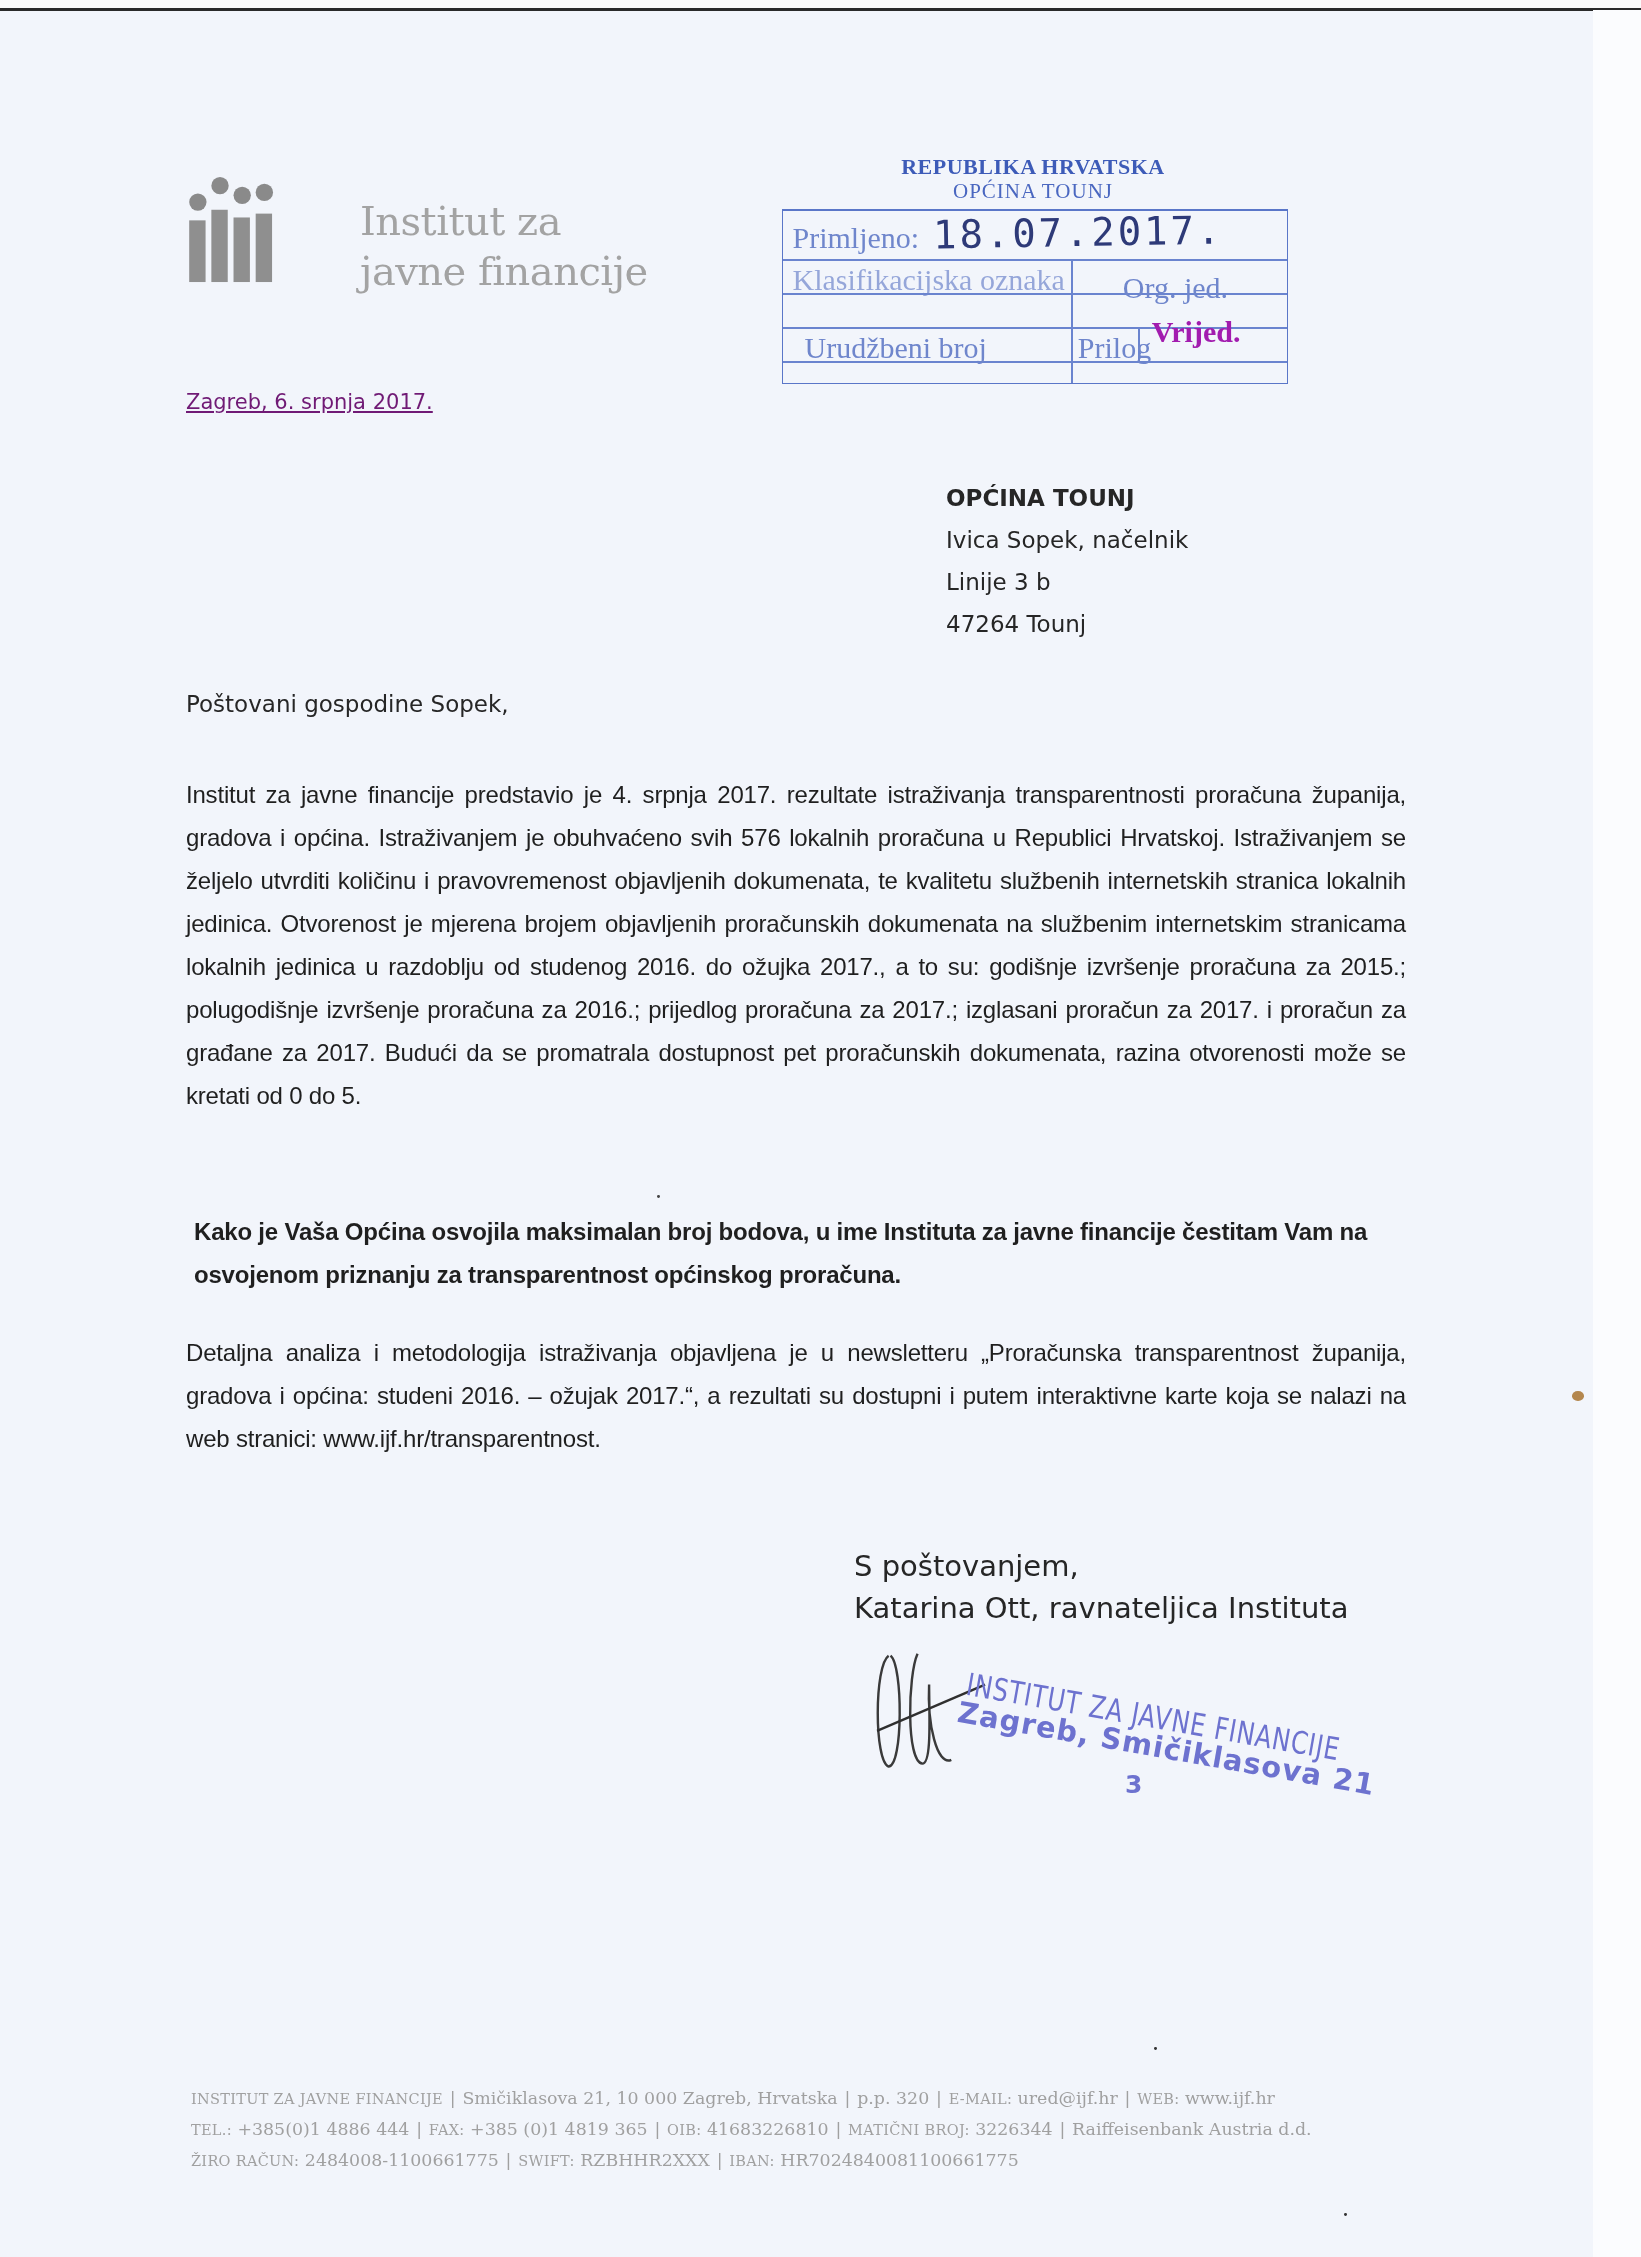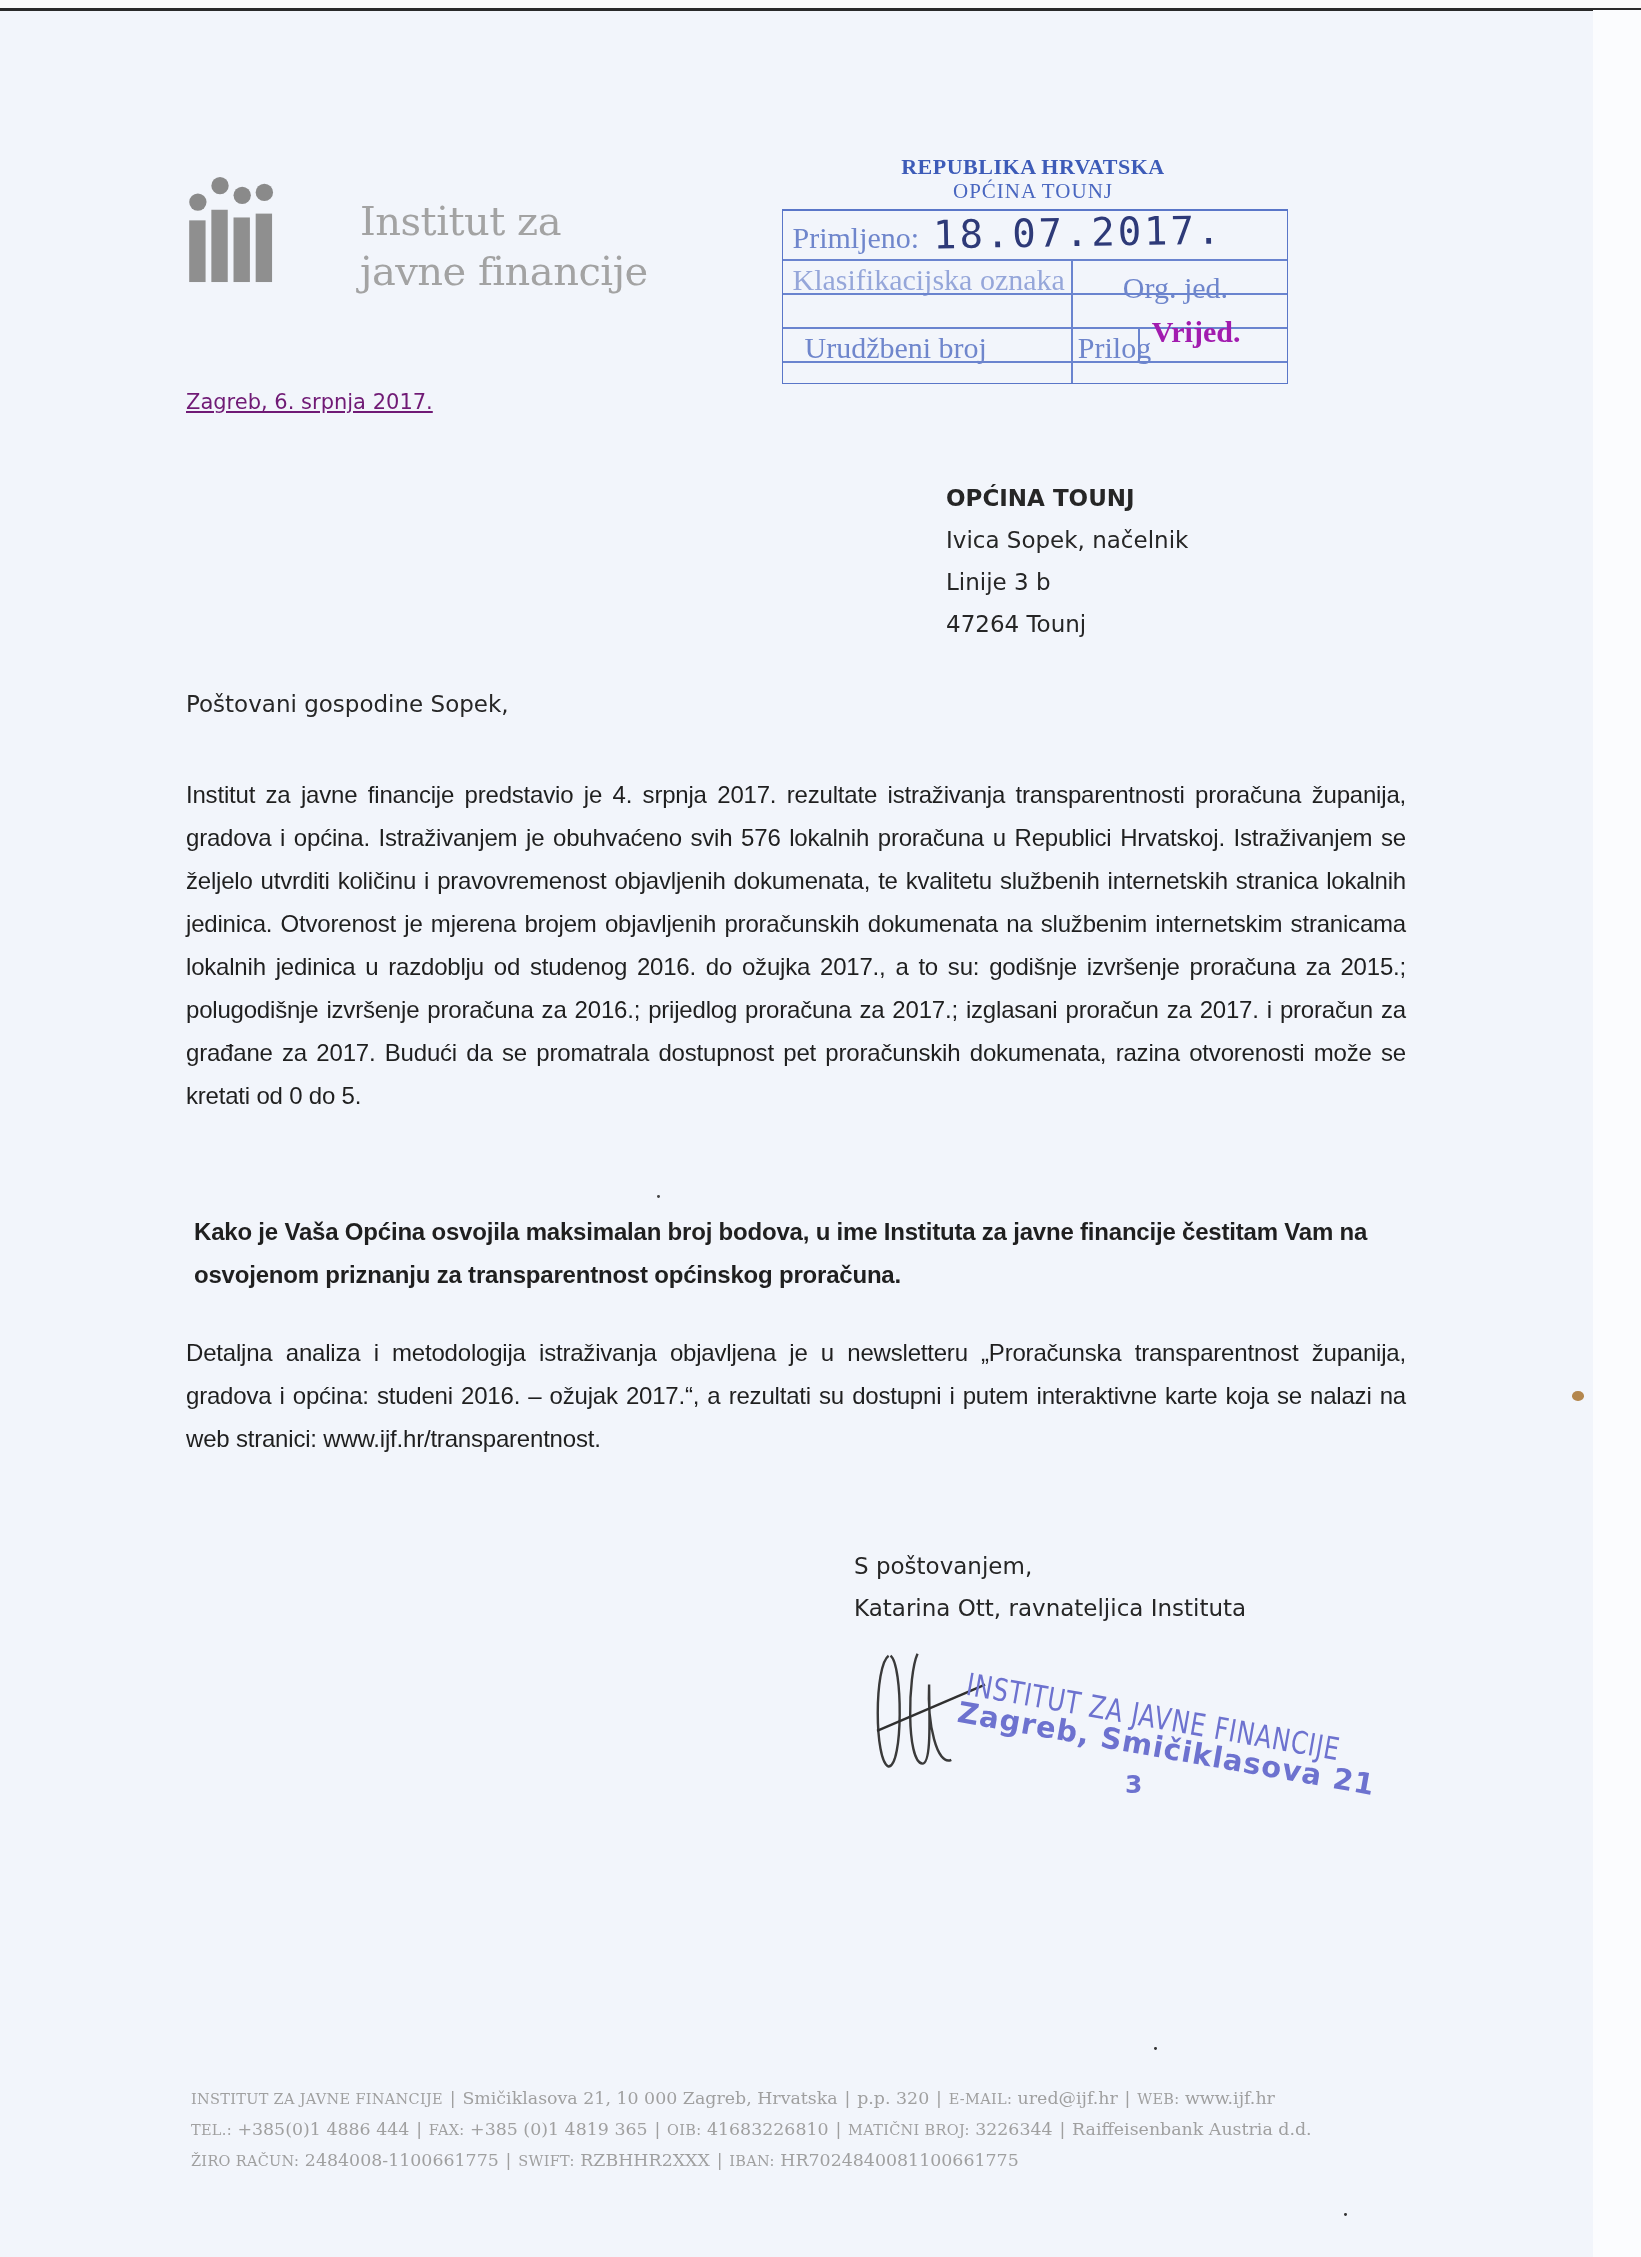--- a/index.html
+++ b/index.html
@@ -38,21 +38,21 @@
   .date-line { position: absolute; left: 186px; top: 390px; font-size: 21px; color: #701a75; text-decoration: underline; }
   .recipient { position: absolute; left: 946px; top: 477px; font-size: 23px; line-height: 42px; color: #262626; }
   .recipient .r-name { font-weight: bold; }
   .greeting { position: absolute; left: 186px; top: 691px; font-size: 23px; color: #262626; text-align: center; }
   .paragraph { position: absolute; left: 186px; width: 1220px; font-family: "Liberation Sans", sans-serif;
     font-size: 24px; line-height: 43px; text-align: justify; color: #1f1f1f; letter-spacing: -0.2px; }
   .p1 { top: 773px; }
   .p2 { top: 1202px; font-weight: bold; text-align: left; }
   .p3 { top: 1331px; }
 
-  .closing { position: absolute; left: 854px; top: 1545px; font-size: 23px; line-height: 42px; color: #262626; }
+  .closing { position: absolute; left: 854px; top: 1545px; font-size: 29px; line-height: 42px; color: #262626; }
 
   
   .signature { position: absolute; left: 869px; top: 1646px; width: 126px; height: 135px; }
   .seal { position: absolute; left: 951px; top: 1666px; color: #6d72cf; font-family: "DejaVu Sans", sans-serif; }
   .seal-line1 { position: absolute; left: 19.3px; top: 0; font-size: 31px; white-space: nowrap;
     transform: rotate(10deg) scaleX(0.78); transform-origin: left top; letter-spacing: 1px; }
   .seal-line2 { position: absolute; left: 9.7px; top: 29px; font-size: 29px; font-weight: bold; white-space: nowrap;
     transform: rotate(10deg); transform-origin: left top; letter-spacing: 1px; }
   .seal-line3 { position: absolute; left: 174px; top: 104px; font-size: 25px; font-weight: bold; }
 

